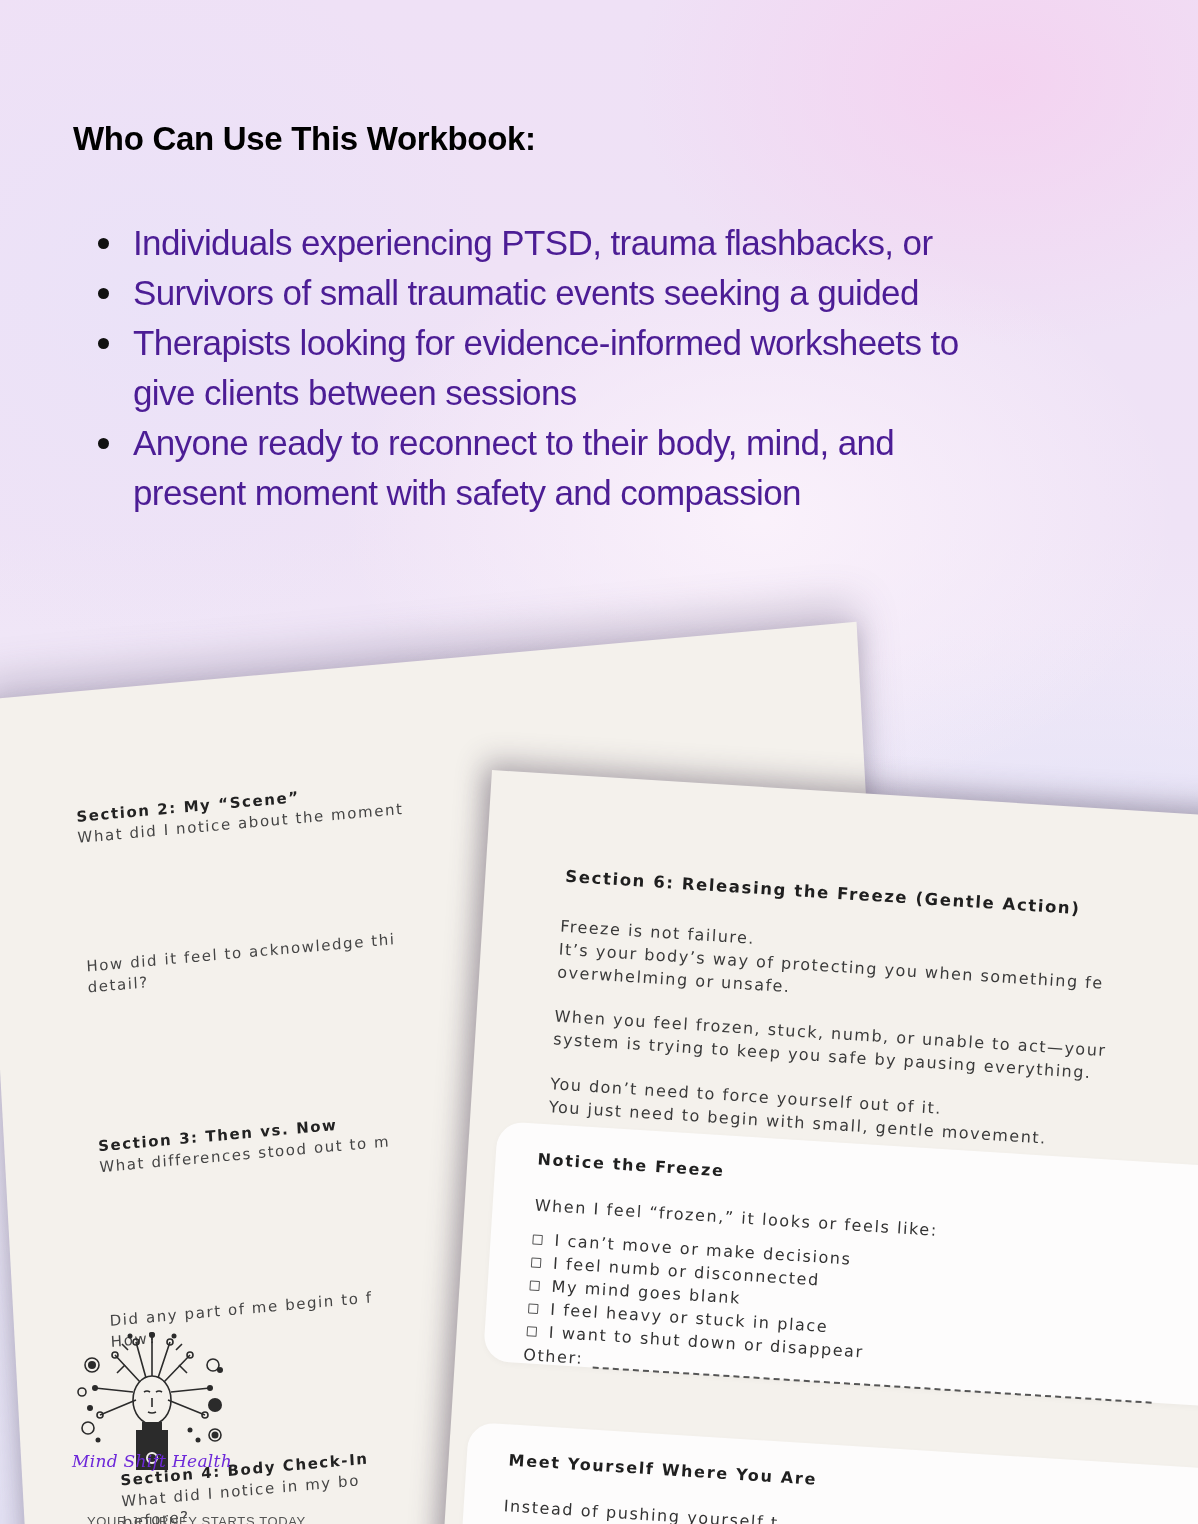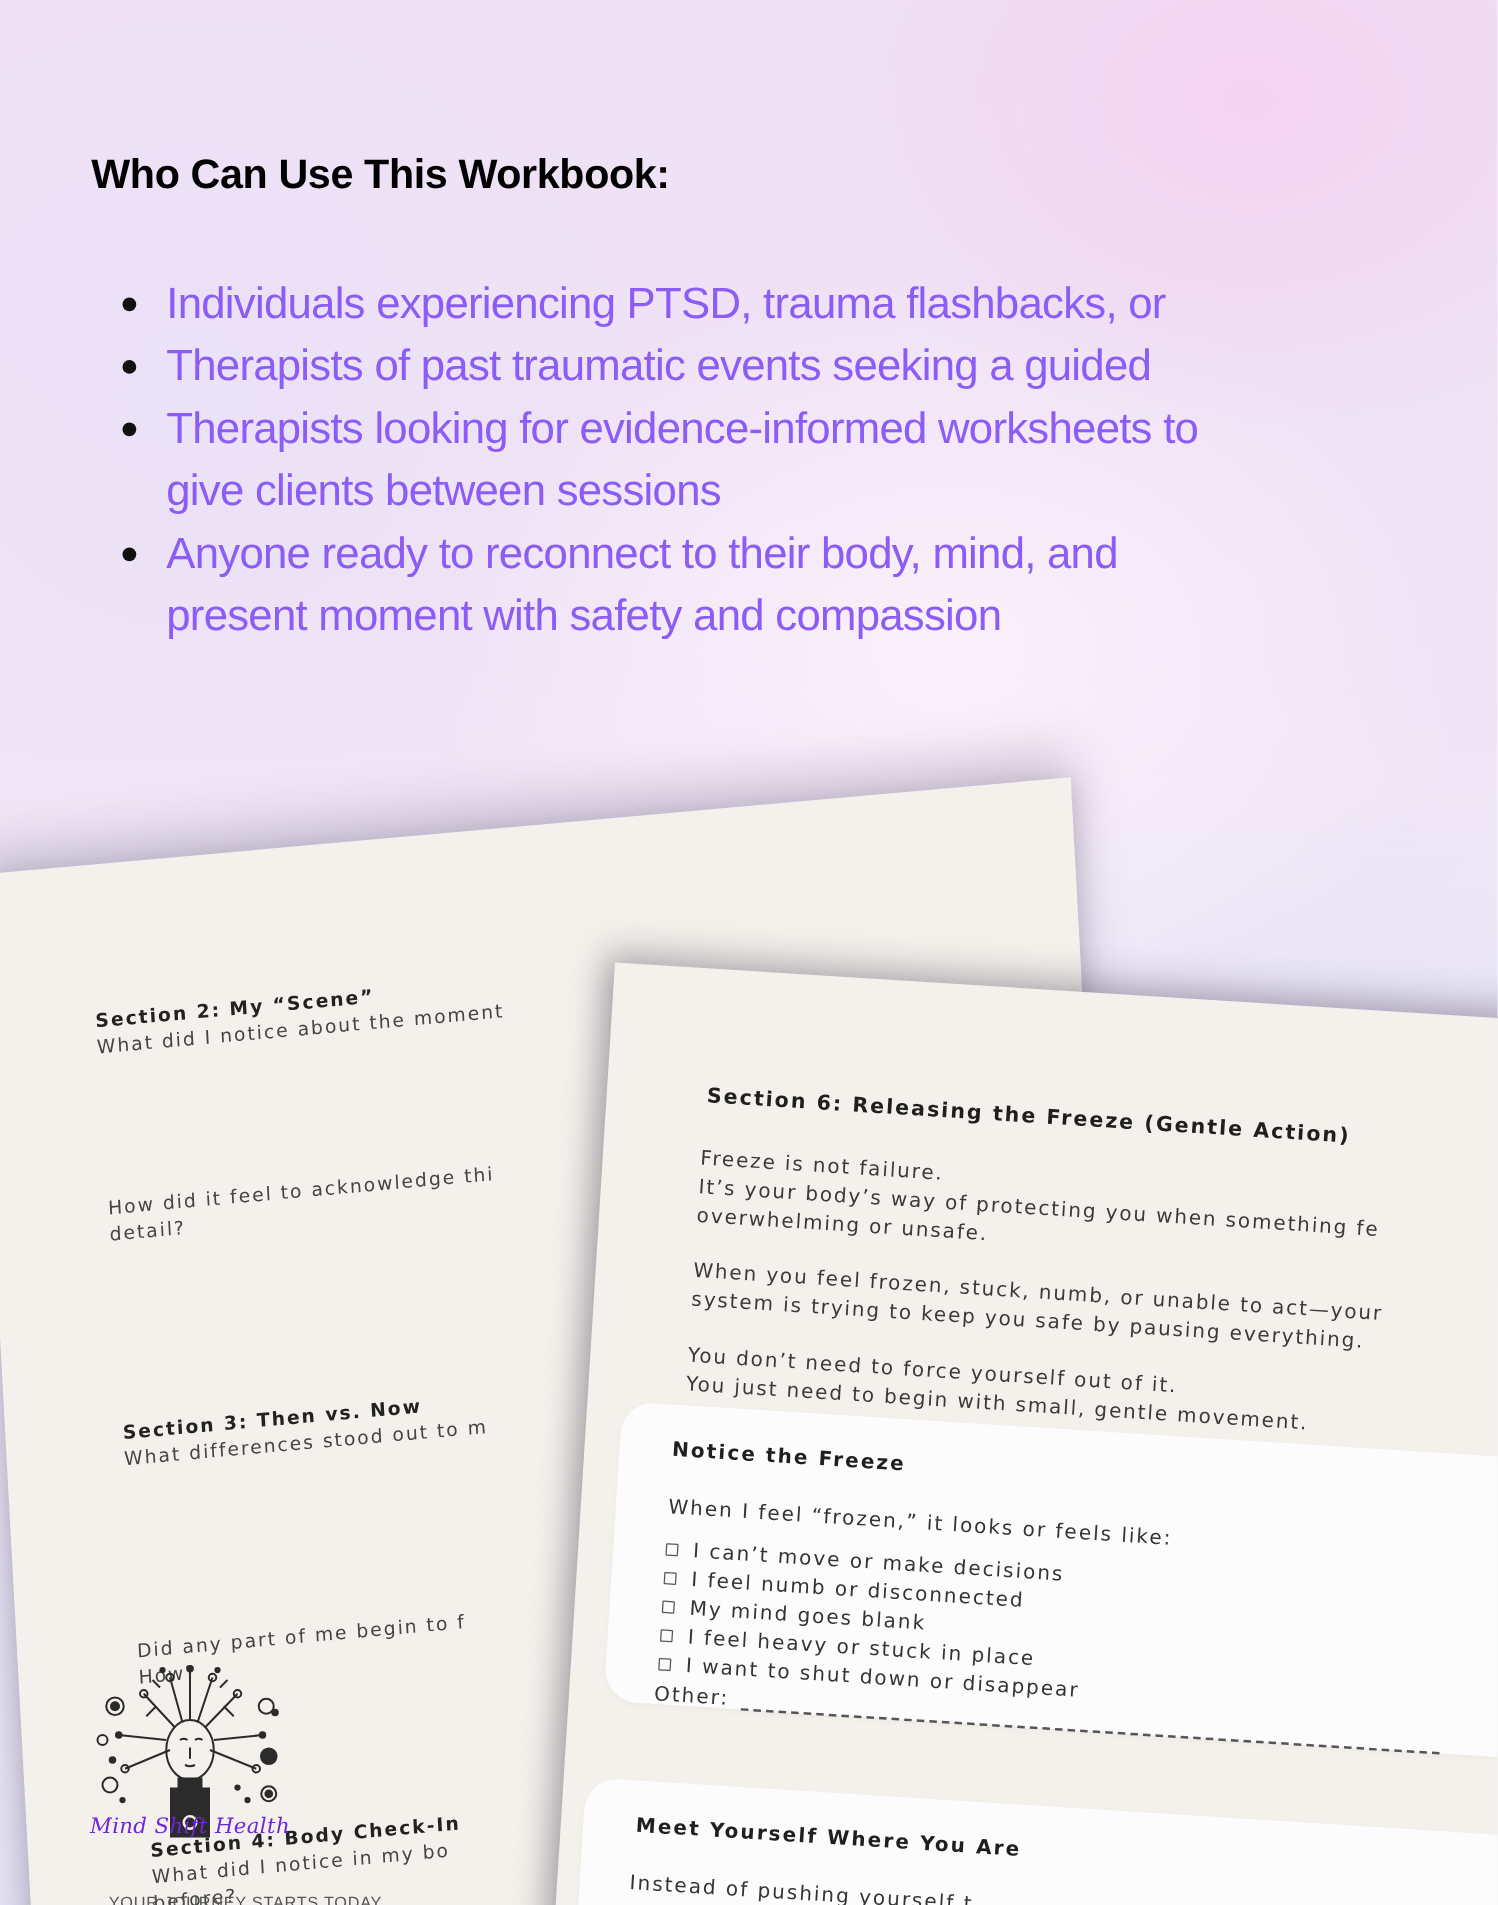--- a/index.html
+++ b/index.html
@@ -44,21 +44,21 @@
     margin: 0;
     padding: 0;
     list-style: none;
     width: 1060px;
   }
   .bullets li {
     position: relative;
     padding-left: 35px;
     font-size: 35px;
     line-height: 50px;
-    color: #8b5cf6;
+    color: #4c1d95;
     letter-spacing: -0.6px;
   }
   .bullets li .dot {
     position: absolute;
     left: 0;
     top: 20px;
     width: 11px;
     height: 11px;
     border-radius: 50%;
     background: #111;
@@ -250,21 +250,21 @@
 
 <section class="intro">
   <h1 class="intro-title">Who Can Use This Workbook:</h1>
   <ul class="bullets">
     <li>
       <span class="dot"></span>
       <span>Individuals experiencing PTSD, trauma flashbacks, or</span><br>
     </li>
     <li>
       <span class="dot"></span>
-      <span>Therapists of past traumatic events seeking a guided</span><br>
+      <span>Survivors of small traumatic events seeking a guided</span><br>
     </li>
     <li>
       <span class="dot"></span>
       <span>Therapists looking for evidence-informed worksheets to</span><br>
       <span>give clients between sessions</span>
     </li>
     <li>
       <span class="dot"></span>
       <span>Anyone ready to reconnect to their body, mind, and</span><br>
       <span>present moment with safety and compassion</span>

